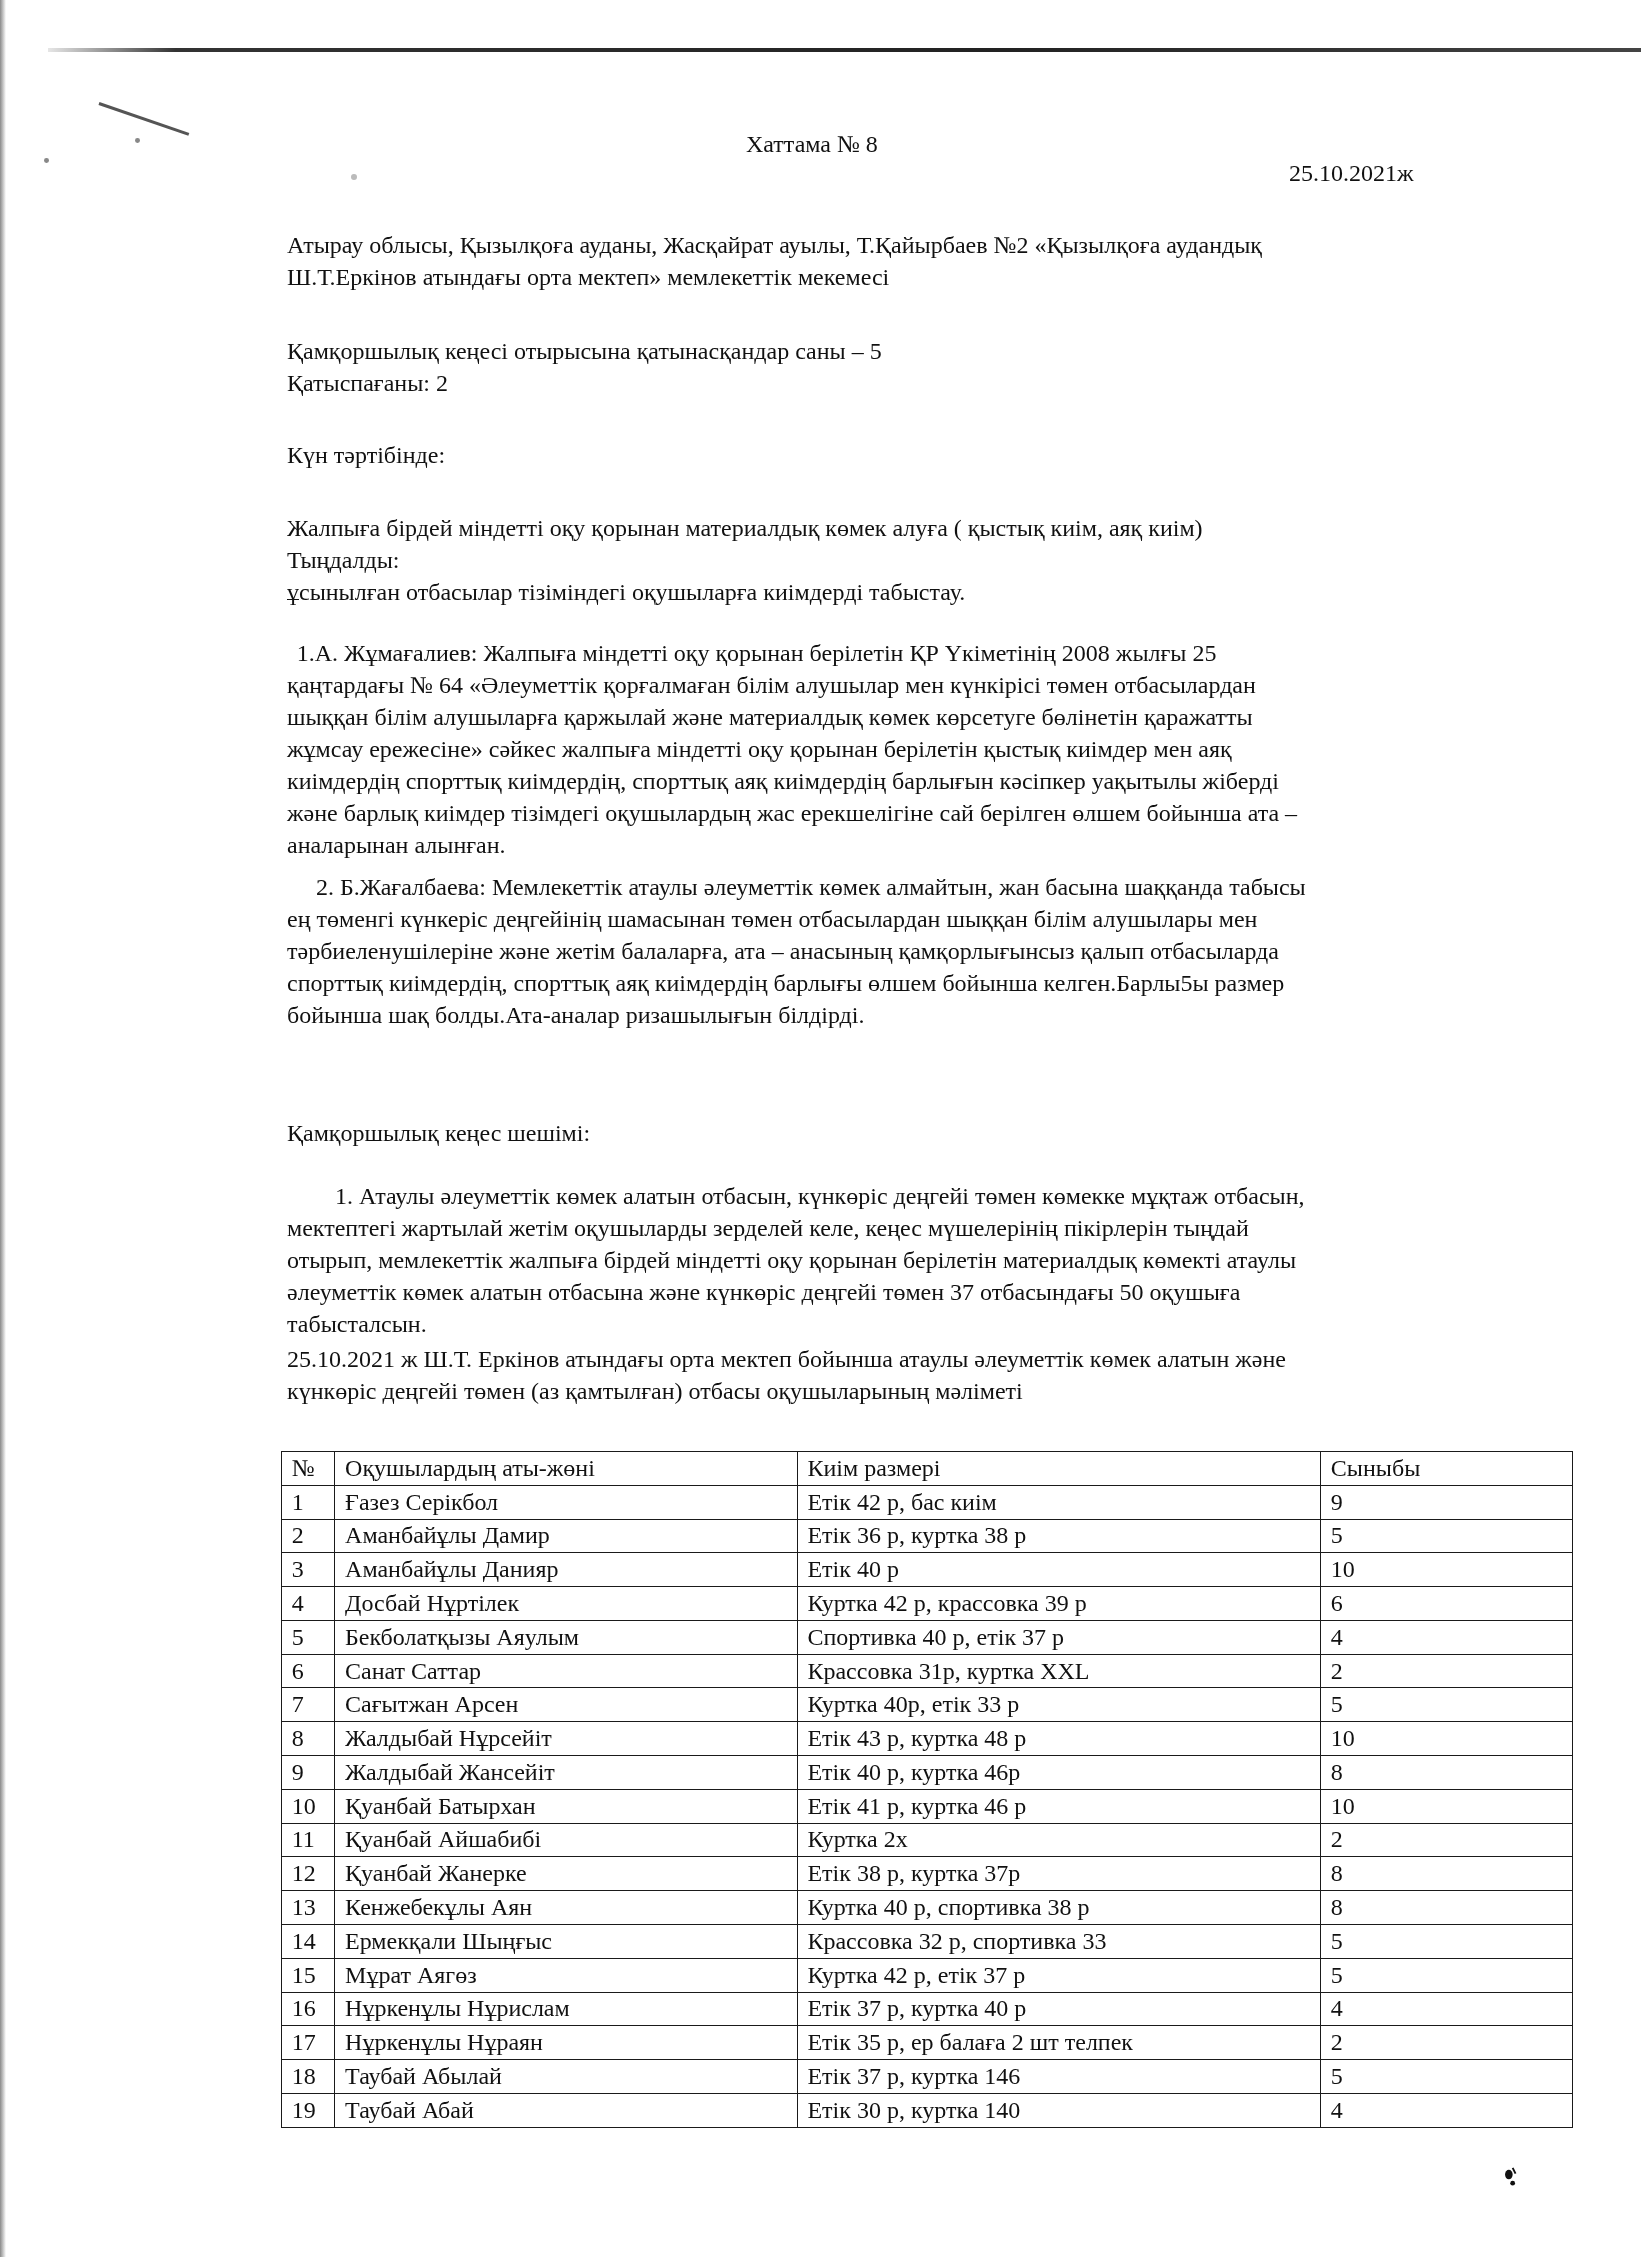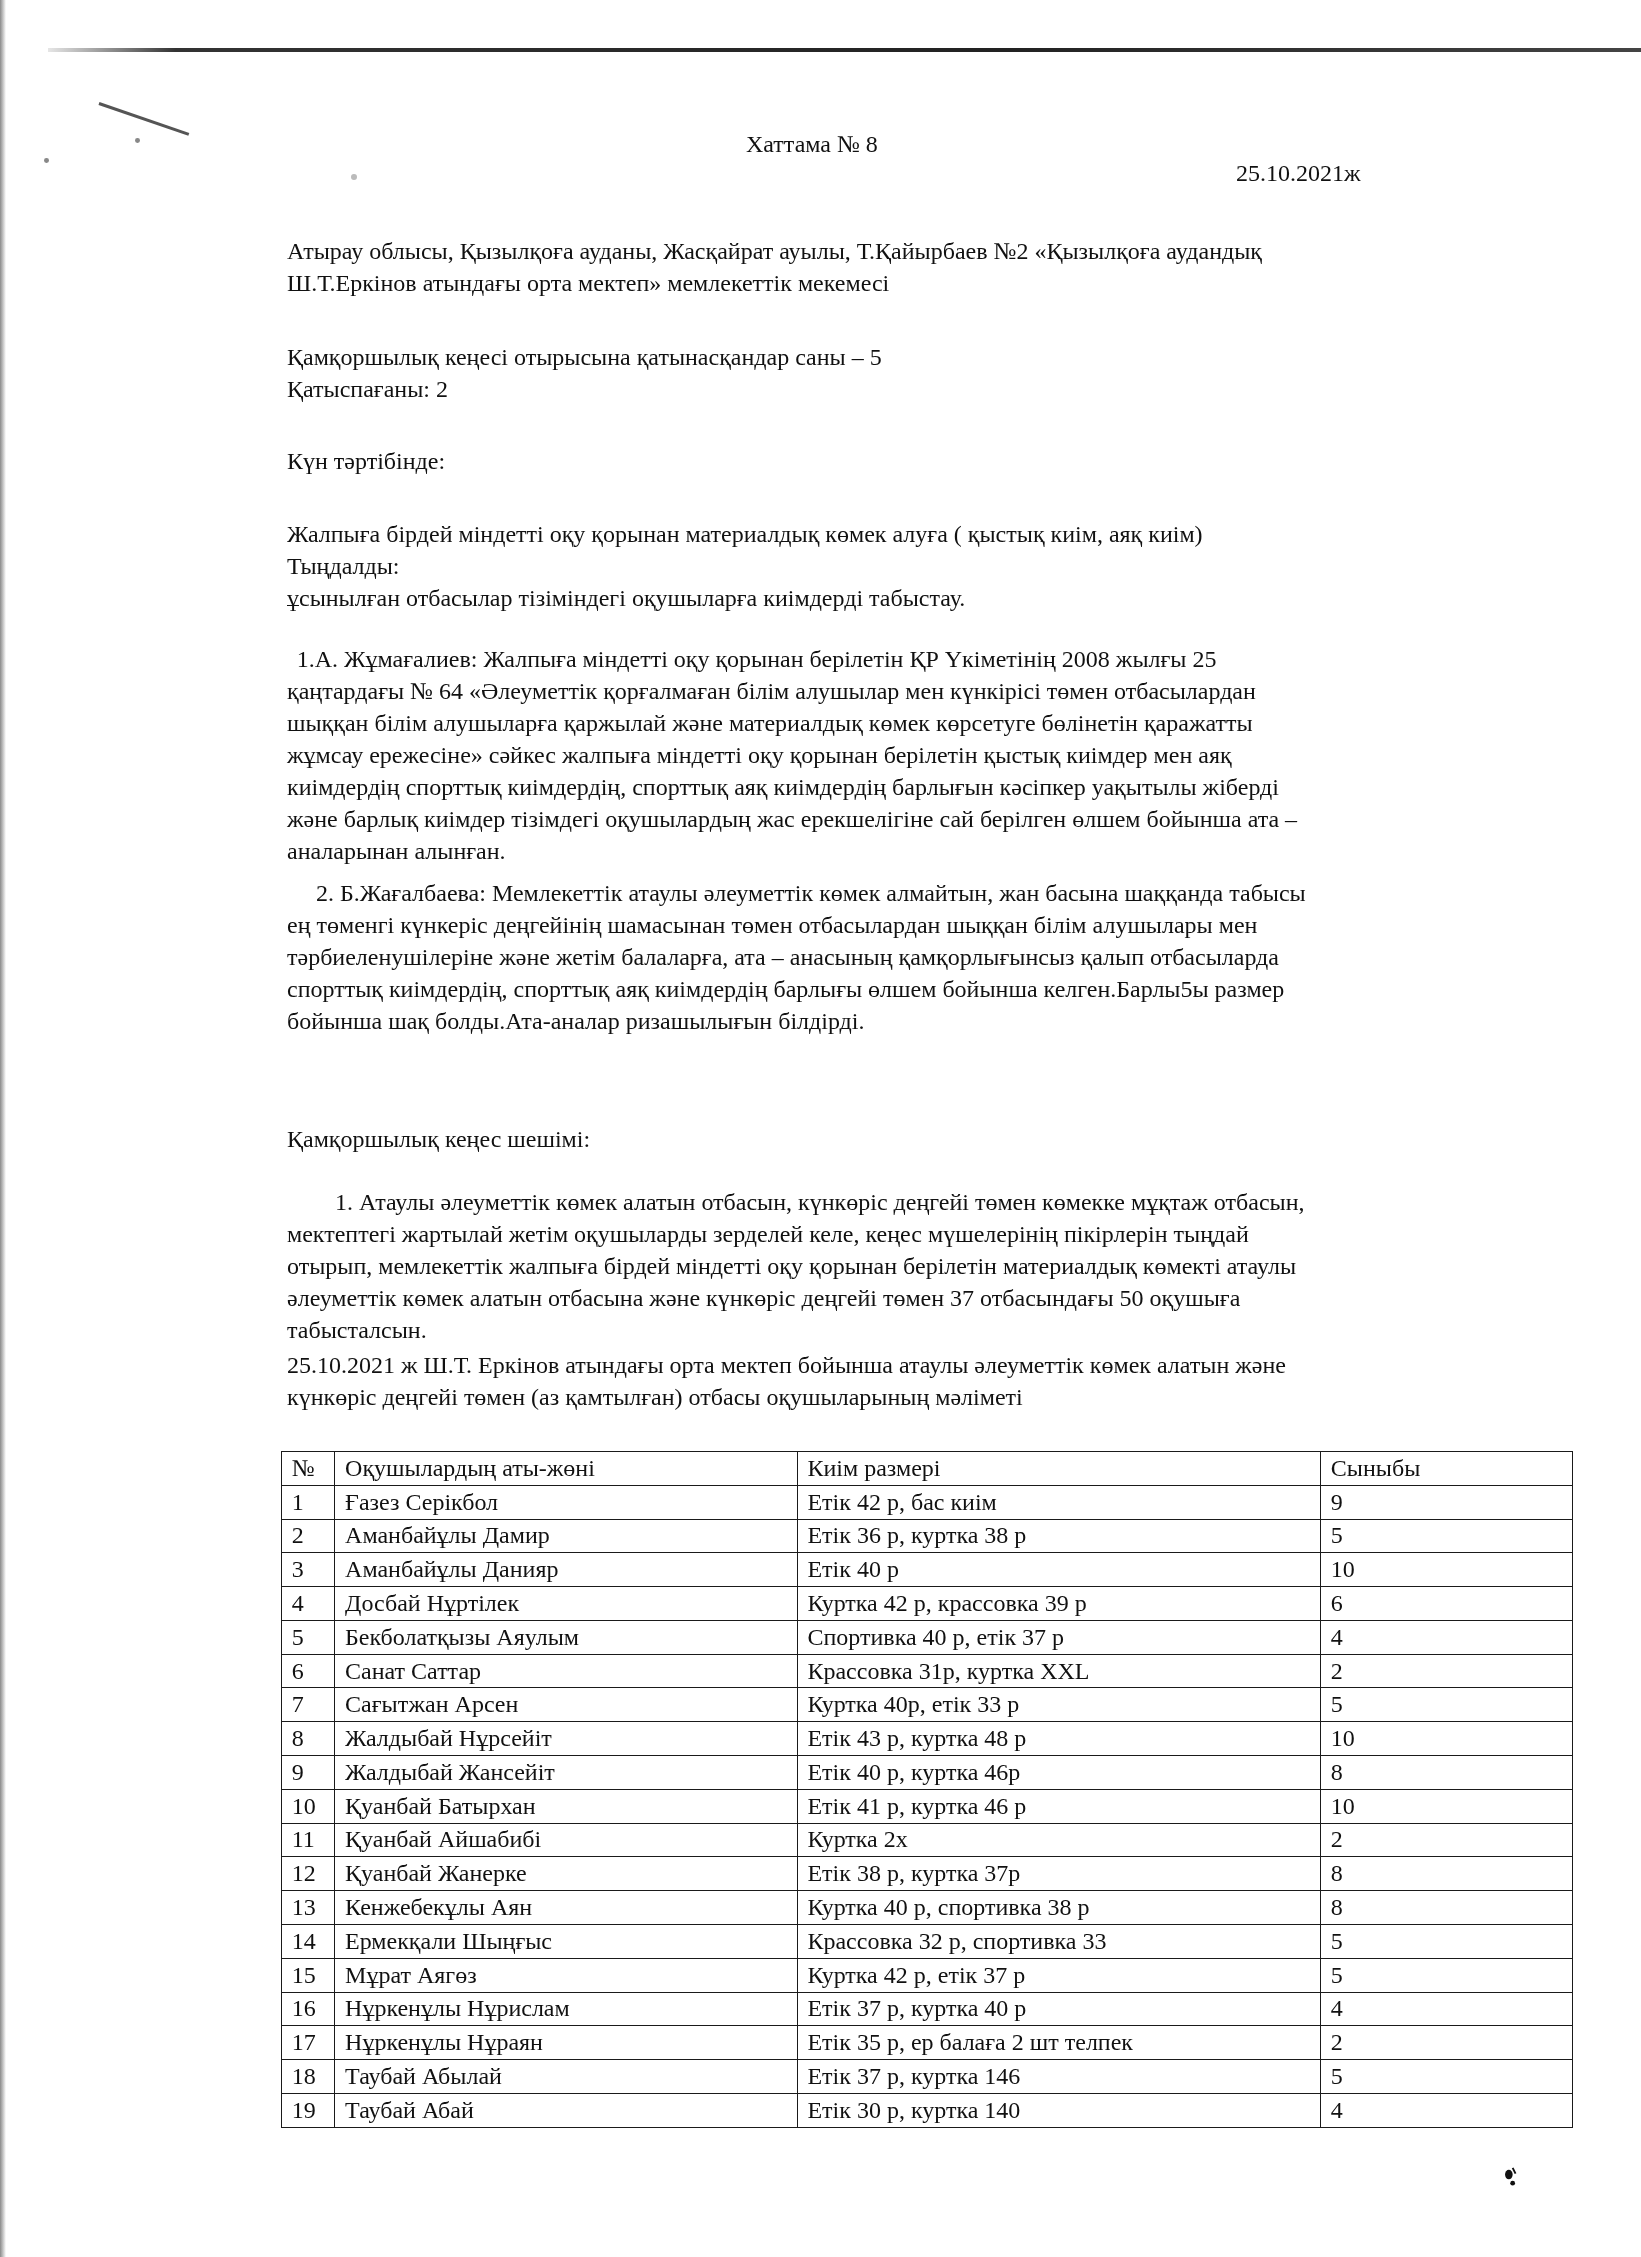--- a/index.html
+++ b/index.html
@@ -7,22 +7,22 @@
       width: 1641px; height: 2257px; background: #ffffff; position: relative; overflow: hidden;
       font-family: "Liberation Serif", "DejaVu Serif", serif; color: #111111;
     }
     .left-shadow { position: absolute; left: 0; top: 0; width: 5.8px; height: 2257px; background: linear-gradient(to right, #8a8a8a, #ffffff); }
     .top-rule { position: absolute; left: 48px; top: 48px; width: 1593px; height: 3.9px; background: linear-gradient(to right, #e6e6e6 0%, #333 8%, #222 60%, #444 100%); }
     .scratch { position: absolute; left: 99px; top: 102px; width: 95px; height: 2.9px; background: #555; transform: rotate(19deg); transform-origin: left center; }
     .speck { position: absolute; border-radius: 50%; background: #888; }
     .mark { position: absolute; left: 1504px; top: 2166px; width: 13.5px; height: 21px; }
     .txt { position: absolute; font-size: 24px; line-height: 32px; white-space: nowrap; }
     .title { left: 746px; top: 128px; font-size: 24px; }
-    .date { left: 1236px; top: 157px; font-size: 24px; }
-    .block { position: absolute; left: 287px; font-size: 24px; line-height: 32px; white-space: nowrap; margin-top: 6px; }
+    .date { left: 1289px; top: 157px; font-size: 24px; }
+    .block { position: absolute; left: 287px; font-size: 24px; line-height: 32px; white-space: nowrap; }
     .indent { padding-left: 9.7px; }
     .indent2 { padding-left: 29px; }
     .indent3 { padding-left: 48px; }
     table.students {
       position: absolute; left: 281px; top: 1451px; border-collapse: collapse;
       font-size: 24px; line-height: 29px;
     }
     table.students td, table.students th {
       border: 1.9px solid #1a1a1a; padding: 1.9px 7.7px 1.9px 9.7px; text-align: left; font-weight: normal; height: 29px; white-space: nowrap;
     }

